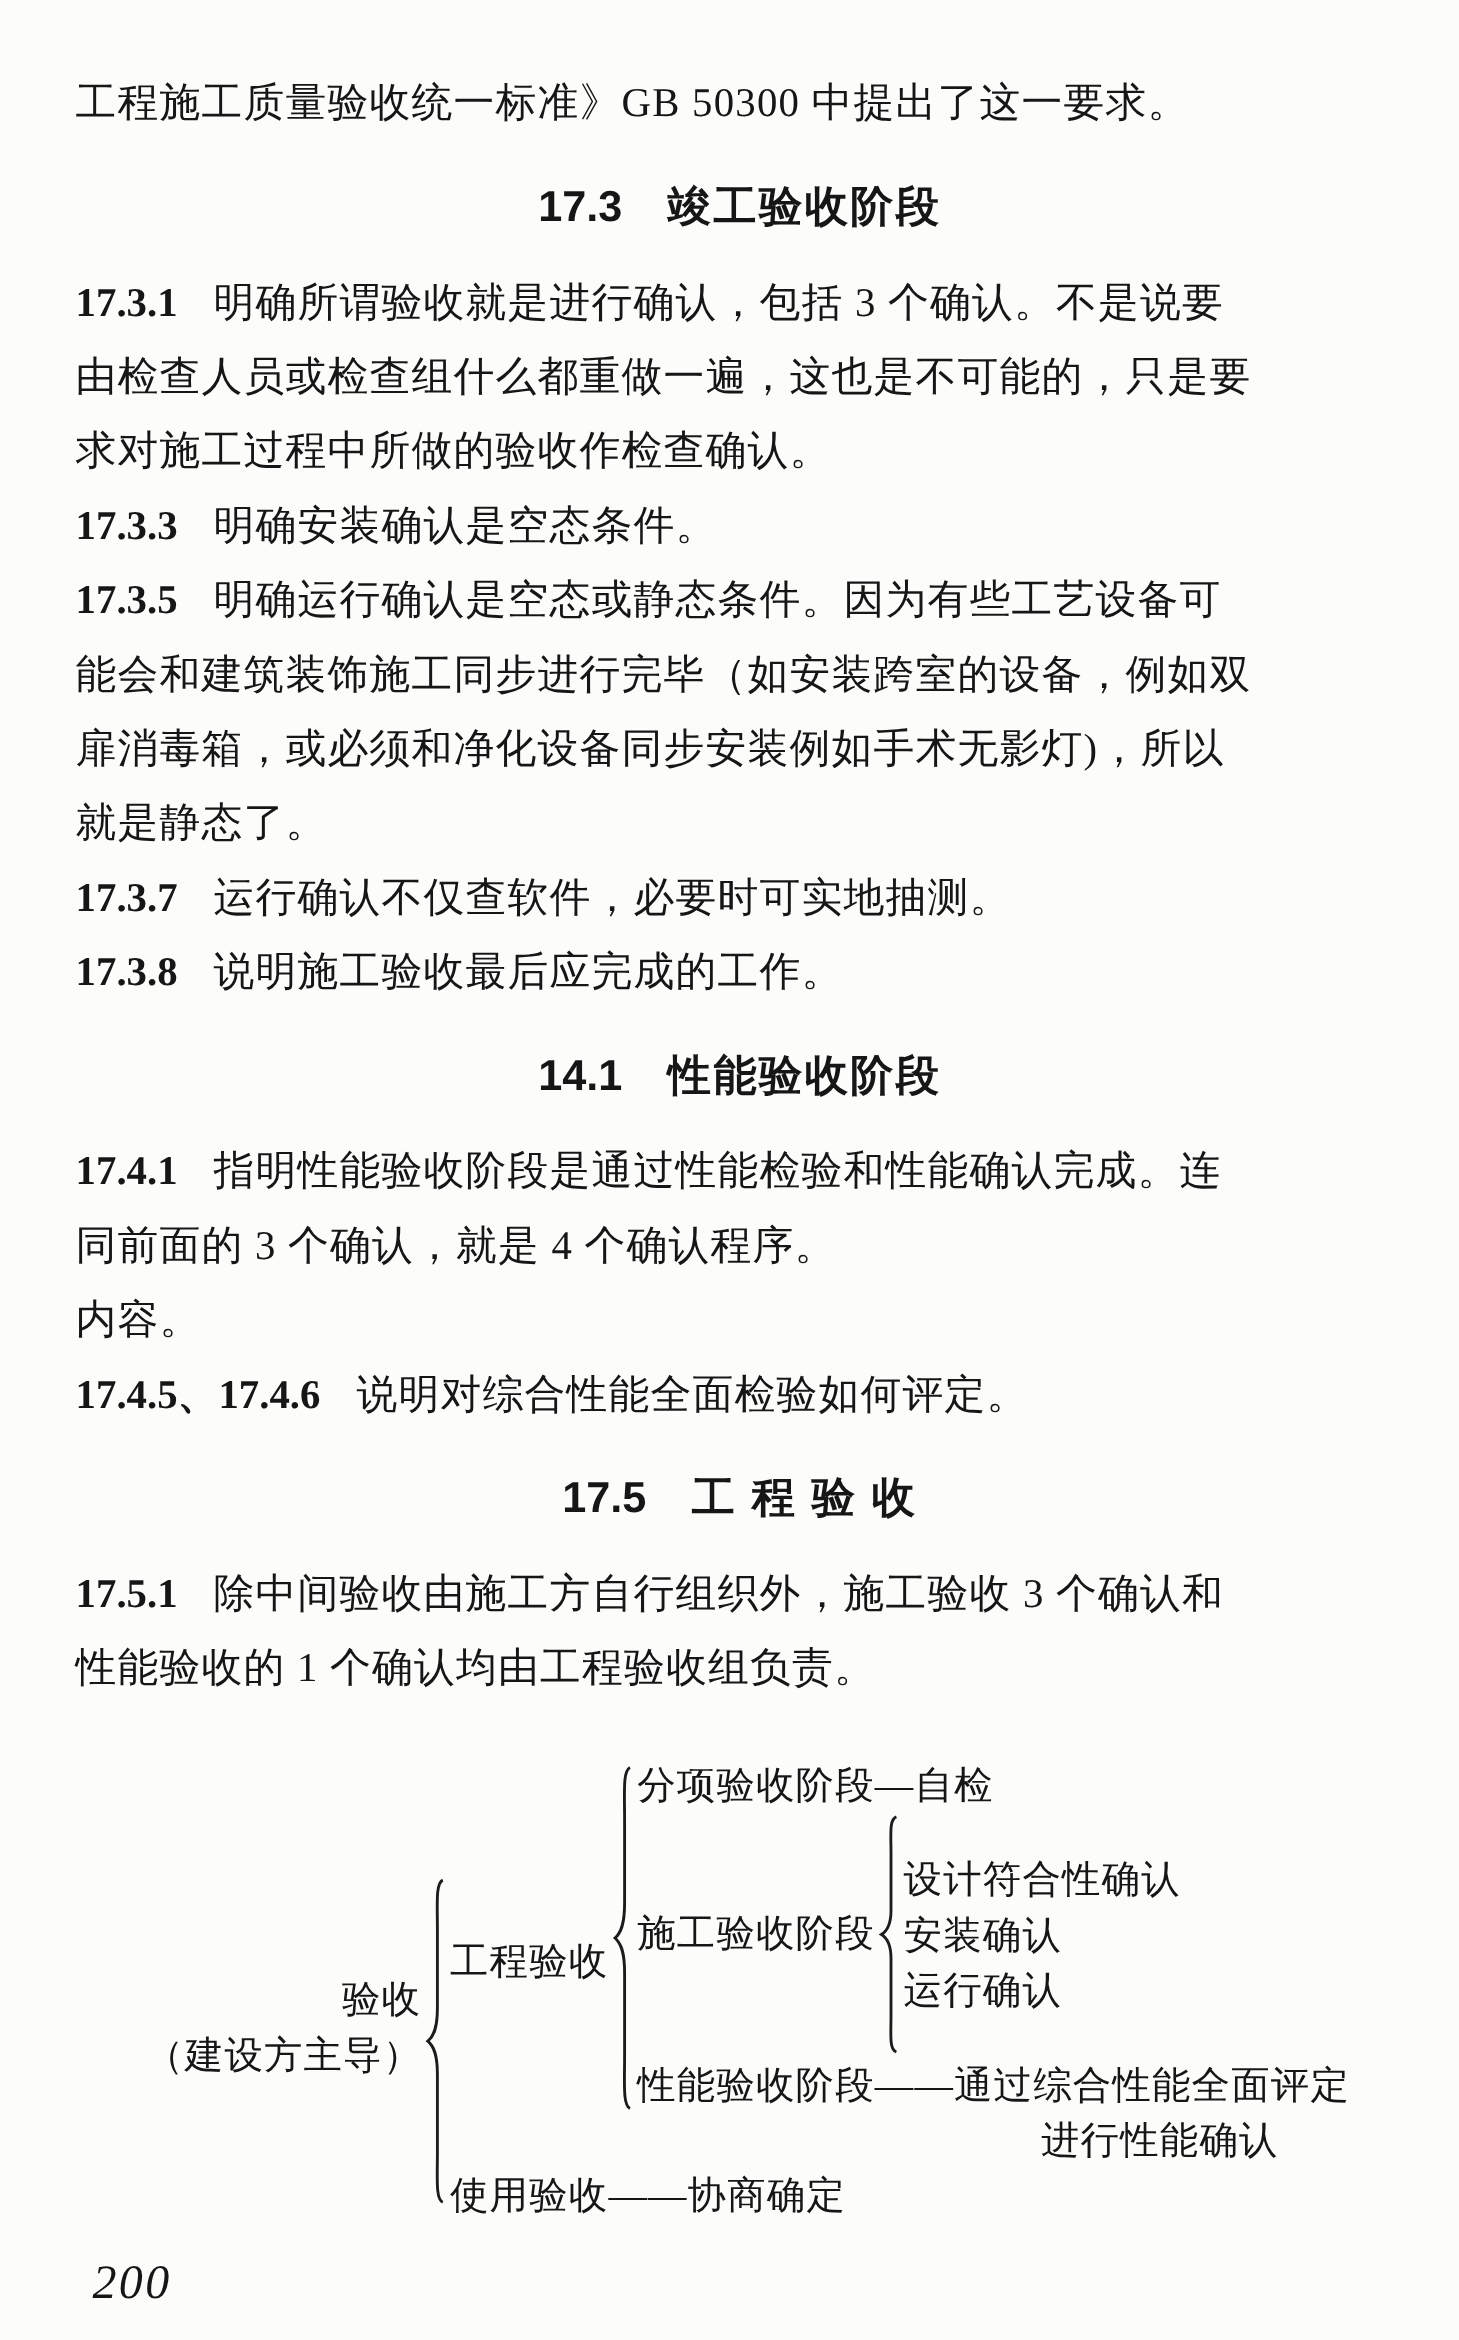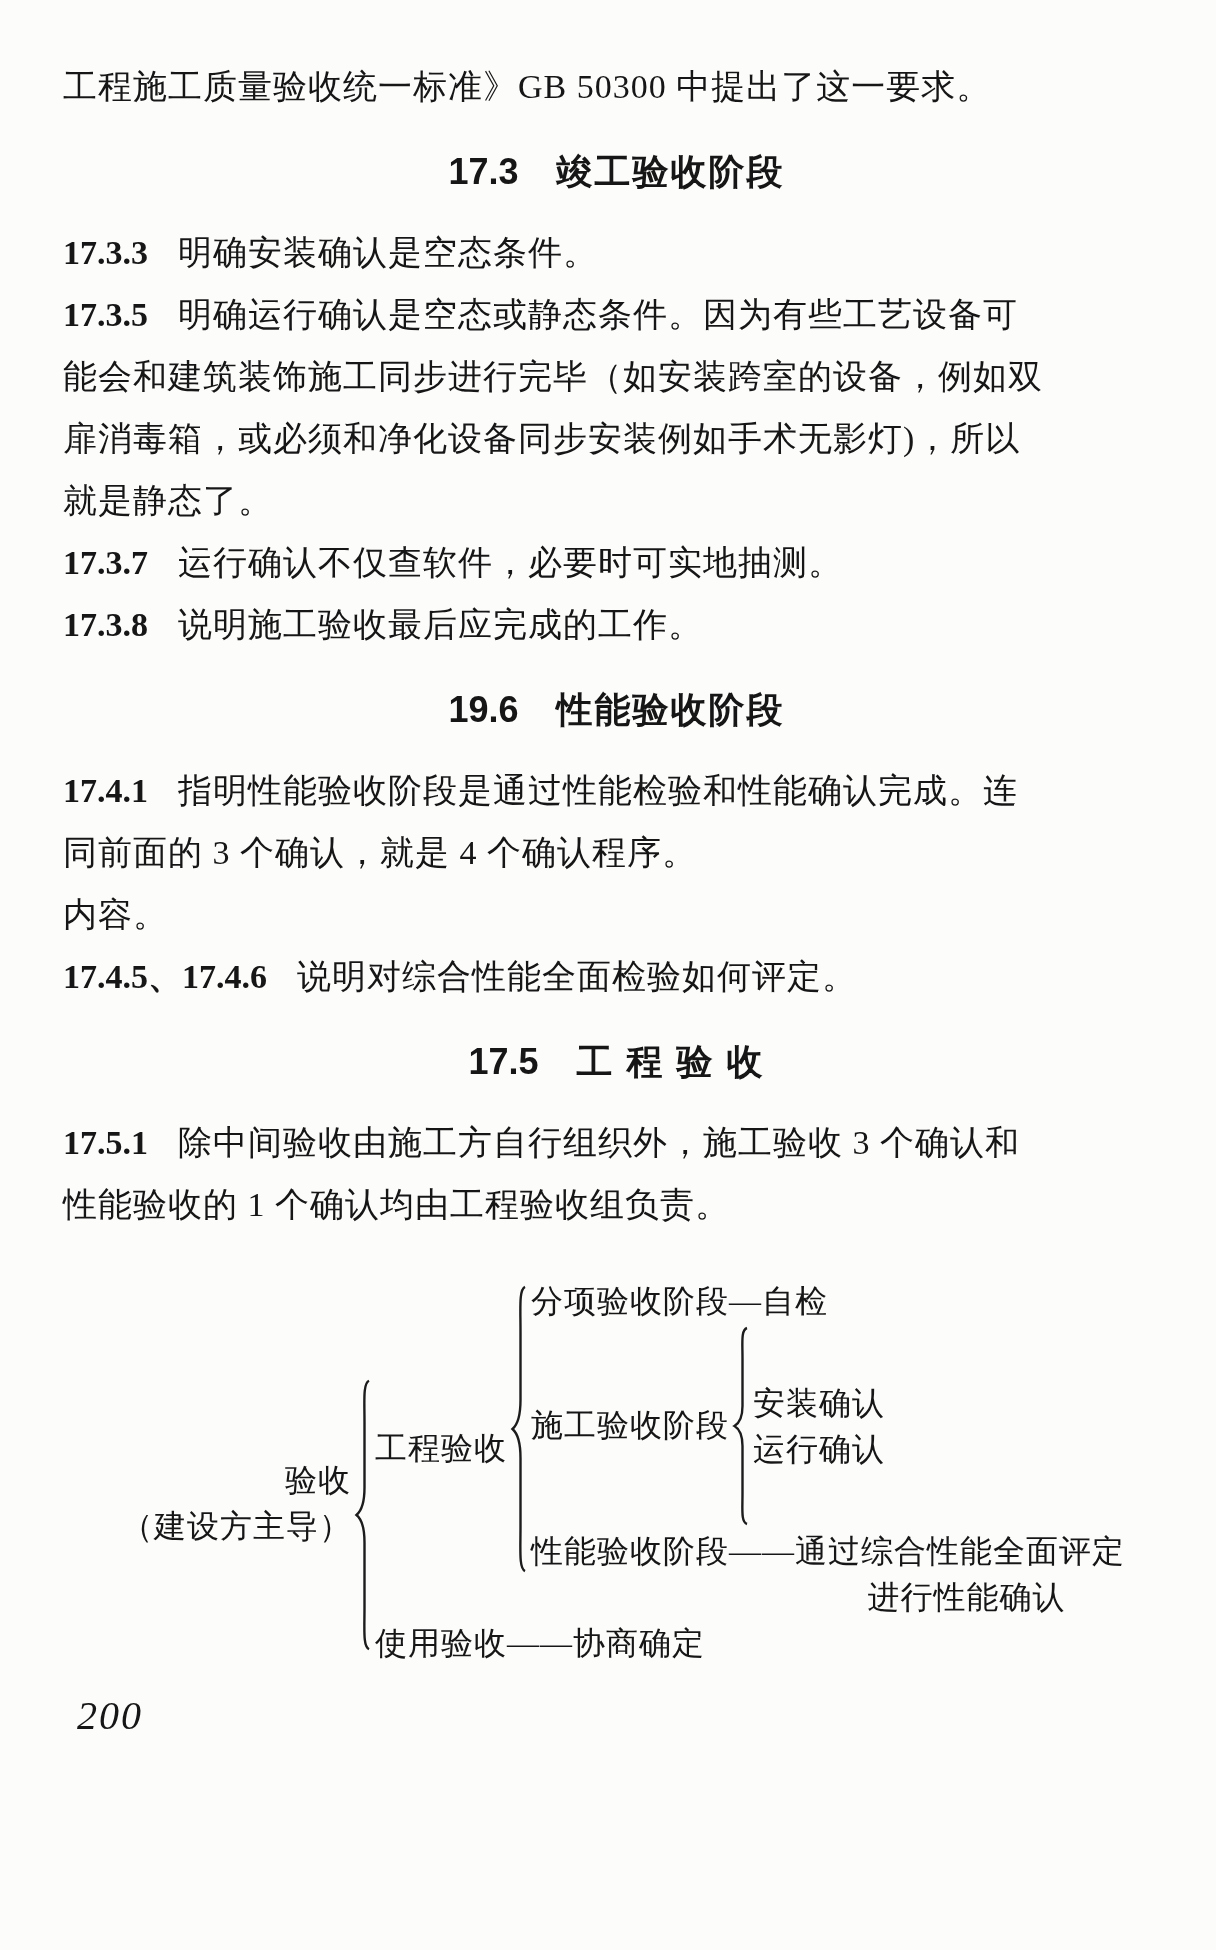--- a/index.html
+++ b/index.html
@@ -80,20 +80,27 @@
 <body>
 
 <div class="page">
 
   <div class="bline">工程施工质量验收统一标准》GB 50300 中提出了这一要求。</div>
 
   <div class="sechead">
     <span class="snum">17.3</span><span>竣工验收阶段</span>
   </div>
 
+  <div>
+    <div class="bline">
+      <span class="pnum">17.3.1</span><span>明确所谓验收就是进行确认，包括 3 个确认。不是说要</span>
+    </div>
+    <div class="bline">由检查人员或检查组什么都重做一遍，这也是不可能的，只是要</div>
+    <div class="bline">求对施工过程中所做的验收作检查确认。</div>
+  </div>
 
   <div>
     <div class="bline">
       <span class="pnum">17.3.3</span><span>明确安装确认是空态条件。</span>
     </div>
   </div>
 
   <div>
     <div class="bline">
       <span class="pnum">17.3.5</span><span>明确运行确认是空态或静态条件。因为有些工艺设备可</span>
@@ -109,21 +116,21 @@
     </div>
   </div>
 
   <div>
     <div class="bline">
       <span class="pnum">17.3.8</span><span>说明施工验收最后应完成的工作。</span>
     </div>
   </div>
 
   <div class="sechead">
-    <span class="snum">19.6</span><span>性能验收阶段</span>
+    <span class="snum">14.1</span><span>性能验收阶段</span>
   </div>
 
   <div>
     <div class="bline">
       <span class="pnum">17.4.1</span><span>指明性能验收阶段是通过性能检验和性能确认完成。连</span>
     </div>
     <div class="bline">同前面的 3 个确认，就是 4 个确认程序。</div>
   </div>
 
   <div>
@@ -174,20 +181,21 @@
           <div class="dg-line">分项验收阶段—自检</div>
 
           <div class="dg-row">
             <span class="dg-label">施工验收阶段</span>
             <div class="brace brace-2">
               <svg viewBox="0 0 20 200" preserveAspectRatio="none" aria-hidden="true">
                 <path d="M16 2 C10 4 11.5 16 11.5 32 L11.5 80 C11.5 92 8.5 97 3.5 100 C8.5 103 11.5 108 11.5 120 L11.5 168 C11.5 184 10 196 16 198" fill="none" stroke="#1c1c1c" stroke-width="2.4" vector-effect="non-scaling-stroke"></path>
               </svg>
             </div>
             <div class="dg-col">
+              <div class="dg-line">设计符合性确认</div>
               <div class="dg-line">安装确认</div>
               <div class="dg-line">运行确认</div>
             </div>
           </div>
 
           <div>
             <div class="dg-line">性能验收阶段——通过综合性能全面评定</div>
             <div class="dg-line perf2">进行性能确认</div>
           </div>
         </div>

